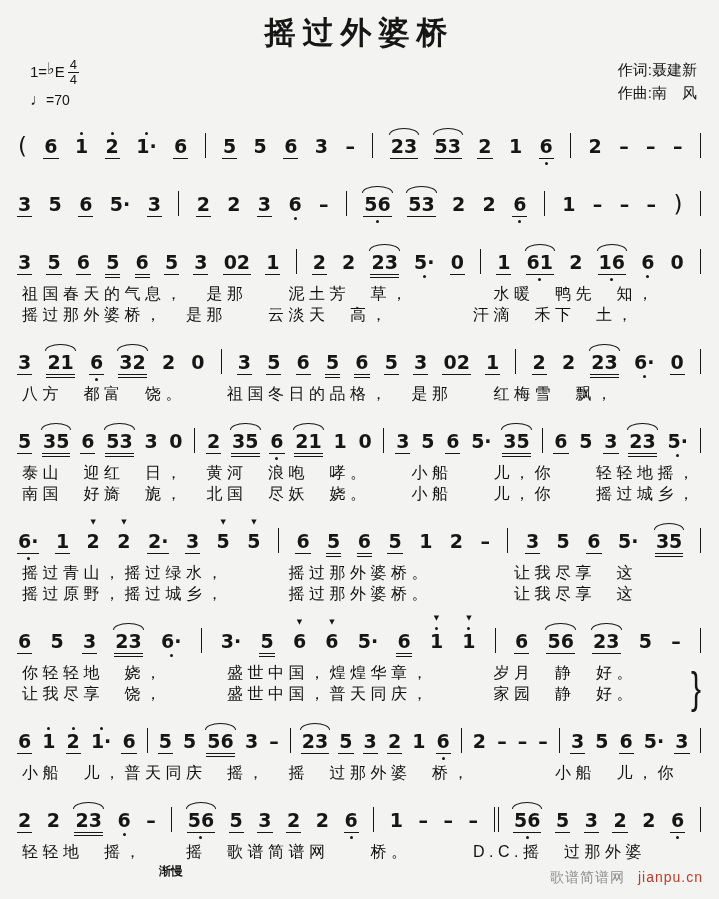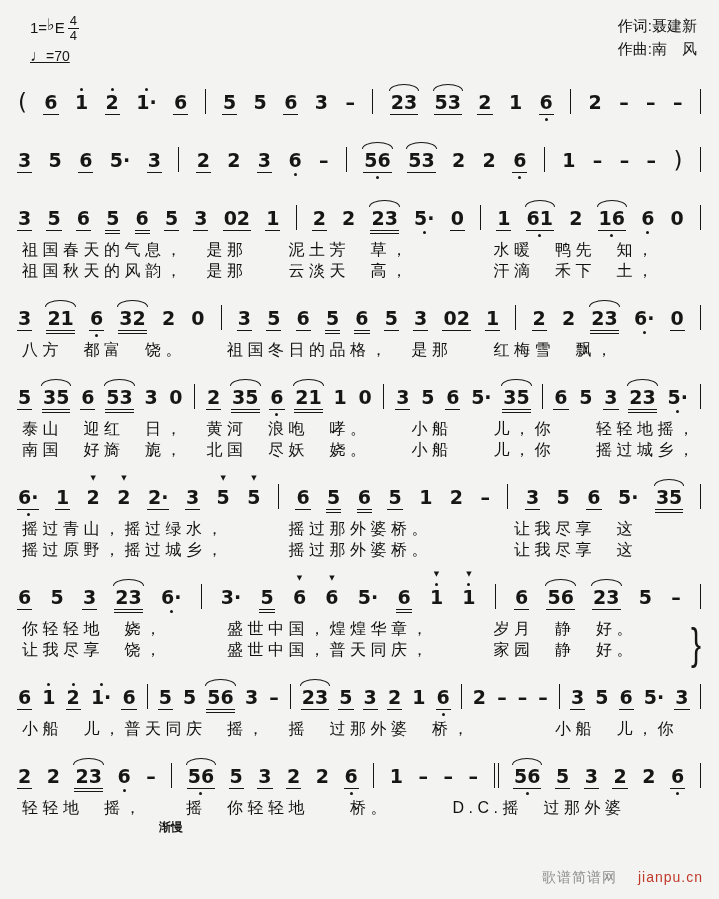--- a/index.html
+++ b/index.html
@@ -14,21 +14,21 @@
     text-align:center;font-family:"DejaVu Serif",serif;font-weight:bold;
     font-size:31px;letter-spacing:7px;margin-top:2px;
   }
   .meta{display:flex;justify-content:space-between;align-items:flex-start;margin:4px 10px 2px 18px;height:56px;}
   .keyblock{font-size:15px;line-height:1.25;}
   .keysig{display:inline-flex;align-items:center;font-weight:normal;}
   .flat{font-size:16px;position:relative;top:-4px;}
   .frac{display:inline-flex;flex-direction:column;text-align:center;font-size:13px;line-height:1.1;margin-left:3px;}
   .frac i{font-style:normal;padding:0 2px;}
   .frac i:last-child{border-top:1px solid #161616;}
-  .tempo{font-size:14px;margin-top:2px;text-decoration:underline;}
+  .tempo{font-size:14px;margin-top:2px;}
   .tempo .noteglyph{font-size:16px;}
   .credits{text-align:left;font-size:15px;line-height:1.55;}
   
   #score{padding:0 2px;}
   .lineblock{position:relative;margin-bottom:7px;}
   .noterow{
     display:flex;justify-content:space-between;align-items:flex-end;
     height:34px;padding:6px 4px 11px 4px;
   }
   .tok{
@@ -52,27 +52,28 @@
     padding-left:8px;color:#111;
   }
   .ann{position:absolute;top:-6px;font-size:12px;font-weight:bold;}
   .brace{
     position:absolute;right:4px;bottom:-2px;font-size:30px;font-weight:normal;
     transform:scaleY(1.45);transform-origin:center;
   }
   
   .footer{position:absolute;right:16px;bottom:12px;font-size:14px;letter-spacing:1px;}
   .footer .site{color:#8d8d8d;}
-  .footer .link{color:#c0392b;margin-left:16px;}
+  .footer .link{color:#c0392b;margin-left:8px;}
 </style>
 </head>
 <body>
 
 <div class="page">
 
+  <div class="title">摇过外婆桥</div>
 
   <div class="meta">
     <div class="keyblock">
       <span class="keysig">
           <span>1=</span>
           <span class="flat">♭</span>
           <span>E</span>
           <span class="frac">
             <i>4</i>
             <i>4</i>
@@ -164,21 +165,21 @@
           <span class="tok bar"></span>
           <span class="tok">1<span class="ul" style="top: calc(100% + 2px);"></span></span>
           <span class="tok">61<span class="ul" style="top: calc(100% + 2px);"></span><span class="odot" style="top: calc(100% + 6px);"></span><span class="tie"></span></span>
           <span class="tok">2</span>
           <span class="tok">16<span class="ul" style="top: calc(100% + 2px);"></span><span class="odot" style="top: calc(100% + 6px);"></span><span class="tie"></span></span>
           <span class="tok">6<span class="odot" style="top: calc(100% + 3px);"></span></span>
           <span class="tok">0</span>
           <span class="tok bar"></span>
         </div>
         <div class="lyr">祖国春天的气息，　是那　　泥土芳　草，　　　　水暖　鸭先　知，</div>
-        <div class="lyr">祖国秋天的风韵，　是那　　云淡天　高，　　　　汗滴　禾下　土，</div>
+        <div class="lyr">摇过那外婆桥，　是那　　云淡天　高，　　　　汗滴　禾下　土，</div>
       </div>
       <div class="lineblock">
         <div class="noterow">
           <span class="tok">3<span class="ul" style="top: calc(100% + 2px);"></span></span>
           <span class="tok">21<span class="ul" style="top: calc(100% + 2px);"></span><span class="ul" style="top: calc(100% + 5px);"></span><span class="tie"></span></span>
           <span class="tok">6<span class="ul" style="top: calc(100% + 2px);"></span><span class="odot" style="top: calc(100% + 6px);"></span></span>
           <span class="tok">32<span class="ul" style="top: calc(100% + 2px);"></span><span class="ul" style="top: calc(100% + 5px);"></span><span class="tie"></span></span>
           <span class="tok">2</span>
           <span class="tok">0</span>
           <span class="tok bar"></span>
@@ -346,21 +347,21 @@
           <span class="tok dash">–</span>
           <span class="tok dbar"></span>
           <span class="tok">56<span class="ul" style="top: calc(100% + 2px);"></span><span class="odot" style="top: calc(100% + 6px);"></span><span class="tie"></span></span>
           <span class="tok">5<span class="ul" style="top: calc(100% + 2px);"></span></span>
           <span class="tok">3<span class="ul" style="top: calc(100% + 2px);"></span></span>
           <span class="tok">2<span class="ul" style="top: calc(100% + 2px);"></span></span>
           <span class="tok">2</span>
           <span class="tok">6<span class="ul" style="top: calc(100% + 2px);"></span><span class="odot" style="top: calc(100% + 6px);"></span></span>
           <span class="tok bar"></span>
         </div>
-        <div class="lyr">轻轻地　摇，　　摇　你轻轻地　　桥。　　　D.C.摇　过那外婆</div>
+        <div class="lyr">轻轻地　摇，　　摇　歌谱简谱网　　桥。　　　D.C.摇　过那外婆</div>
       </div>
       <div class="lineblock">
         <div class="ann" style="left: 21%;">渐慢</div>
         <div class="noterow"></div>
       </div>
     </div>
 
 </div>
 
 <div class="footer">

